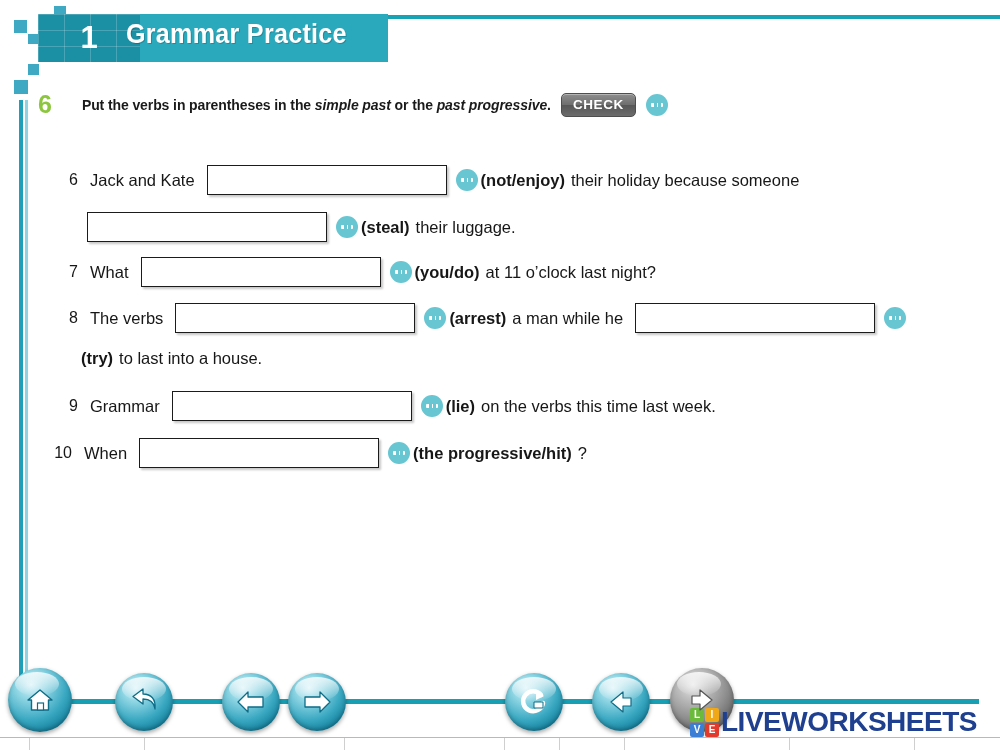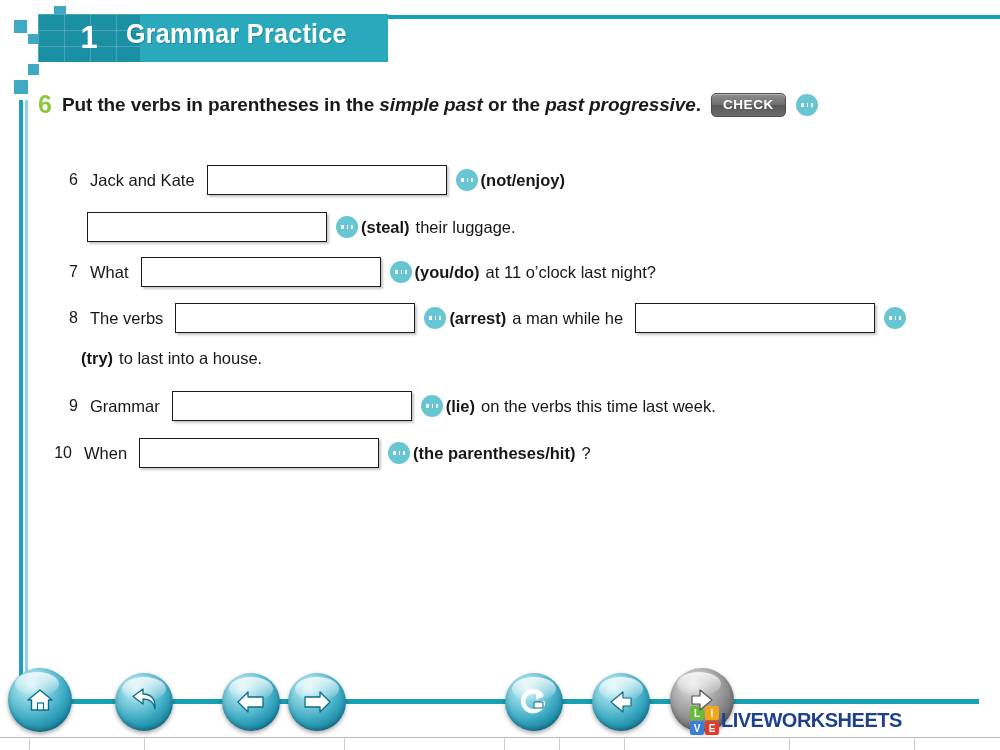--- a/index.html
+++ b/index.html
@@ -84,22 +84,23 @@
   .instr {
     position: absolute; left: 38px; top: 92px;
     display: flex; align-items: center; gap: 10px;
   }
   .instr-num {
     color: #8cc63f; font-size: 25px; font-weight: bold;
     font-family: "Liberation Sans", sans-serif;
     line-height: 1;
   }
   .instr-text {
-    font-size: 19px; font-weight: bold; color: #1a1a1a;
+    font-size: 14px; font-weight: bold; color: #1a1a1a;
     letter-spacing: -.1px;
+    margin-left: 20px;
   }
   .instr-text i { font-style: italic; }
 
   .check-btn {
     display: inline-flex; align-items: center; justify-content: center;
     height: 24px; padding: 0 11px;
     border-radius: 5px;
     background: linear-gradient(to bottom, #8e8e8e 0%, #6f6f6f 48%, #575757 52%, #6c6c6c 100%);
     color: #ffffff; font-size: 13.5px; font-weight: bold;
     letter-spacing: .6px;
@@ -196,21 +197,21 @@
     display: flex; align-items: center; justify-content: center;
     color: #ffffff; font-size: 10px; font-weight: bold;
     border-radius: 2px;
     font-family: "Liberation Sans", sans-serif;
   }
   .cube.g { background: #6cba3c; }
   .cube.o { background: #f0a818; }
   .cube.b { background: #3a7fd5; }
   .cube.r { background: #e23b2e; }
   .lws-word {
-    color: #1f3f8f; font-size: 20px; font-weight: bold;
+    color: #1f3f8f; font-size: 28px; font-weight: bold;
     letter-spacing: -.5px;
     font-family: "Liberation Sans", sans-serif;
   }
 
   
   .strip {
     position: absolute; left: 0; top: 737px;
     width: 1000px; height: 13px;
     background: #ffffff;
     border-top: 1px solid #b9b9b9;
@@ -249,20 +250,21 @@
 
   <div class="body" id="exercise-body">
       <div class="row" style="left: 52px; top: 165px;">
         <span class="rownum">6</span>
         <span class="txt">Jack and Kate</span>
         <input type="text" class="blank" style="width: 240px;">
         <span class="audio">
           <span></span>
         </span>
         <b class="txt">(not/enjoy)</b>
+        <span class="txt">their holiday because someone</span>
       </div>
       <div class="row" style="left: 78px; top: 212px;">
         <input type="text" class="blank" style="width: 240px;">
         <span class="audio">
           <span></span>
         </span>
         <b class="txt">(steal)</b>
         <span class="txt">their luggage.</span>
       </div>
       <div class="row" style="left: 52px; top: 257px;">
@@ -303,21 +305,21 @@
         <b class="txt">(lie)</b>
         <span class="txt">on the verbs this time last week.</span>
       </div>
       <div class="row" style="left: 46px; top: 438px;">
         <span class="rownum">10</span>
         <span class="txt">When</span>
         <input type="text" class="blank" style="width: 240px;">
         <span class="audio">
           <span></span>
         </span>
-        <b class="txt">(the parentheses/hit)</b>
+        <b class="txt">(the progressive/hit)</b>
         <span class="txt">?</span>
       </div>
     </div>
 
   <div class="nav-rule"></div>
   <div id="nav-holder">
       <div class="navbtn" style="left: 8px; top: 668px; width: 64px; height: 64px;">
         <span style="position: relative; z-index: 2; display: flex;">
           <svg width="30" height="28" viewBox="0 0 30 28">
             <path d="M3 14 L15 4 L27 14 L23.5 14 L23.5 24 L6.5 24 L6.5 14 Z" fill="#fff" stroke="#0e6c86" stroke-width="1.4" stroke-linejoin="round"></path>

